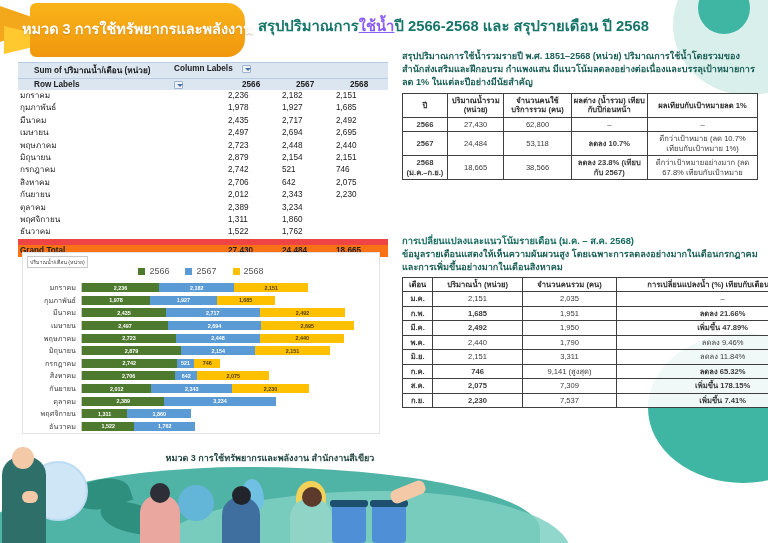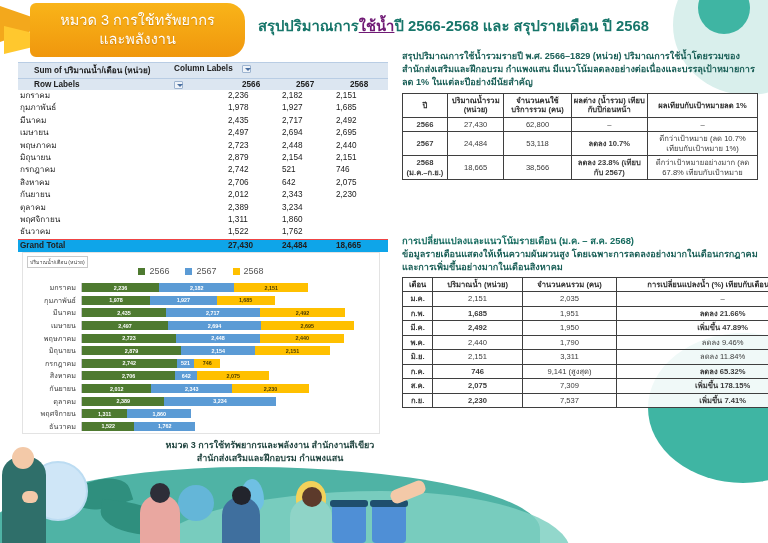--- a/index.html
+++ b/index.html
@@ -30,48 +30,48 @@
   }
   .ribbon-tail-b {
     position: absolute; left: 4px; top: 26px; width: 0; height: 0;
     border-top: 14px solid transparent; border-bottom: 14px solid transparent;
     border-left: 58px solid #ffc82e;
   }
   .ribbon {
     position: absolute; left: 30px; top: 3px; width: 215px; height: 54px;
     background: linear-gradient(180deg,#f9b419 0%,#f0970d 100%);
     border-radius: 6px 18px 18px 6px;
-    display: flex; flex-direction: column; align-items: center; justify-content: center;
-    color: #fff; font-weight: normal; font-size: 14.5px; line-height: 1.32;
+    display: flex; flex-direction: row; align-items: center; justify-content: center;
+    color: #fff; font-weight: bold; font-size: 14.5px; line-height: 1.32;
     text-shadow: 0 1px 1px rgba(140,80,0,.35);
   }
   .ribbon span { display: block; white-space: nowrap; }
 
   .main-title {
     position: absolute; left: 258px; top: 14px;
     font-size: 14.8px; font-weight: bold; color: #17766a; white-space: nowrap;
   }
-  .main-title .hl { color: #701a75; text-decoration: underline; }
+  .main-title .hl { color: #8b5cf6; text-decoration: underline; }
 
   
   .pivot {
     position: absolute; left: 18px; top: 62px; width: 370px;
     font-size: 8.2px; color: #202020;
   }
   .pivot-head {
     background: #dce6f1; border-top: 1px solid #b9cde4;
     display: grid; grid-template-columns: 140px 68px 54px 54px 54px;
     font-weight: bold; padding: 1px 16px;
   }
   .pivot-row {
     display: grid; grid-template-columns: 140px 68px 54px 54px 54px;
     padding: 0 2px; line-height: 12.4px;
   }
   .pivot-row div:not(:first-child), .pivot-head div:not(:first-child) { text-align: left; }
-  .pivot-row.total { background: #0ea5e9; font-weight: bold; border-top: 1px solid #ef4444; }
+  .pivot-row.total { background: #f97316; font-weight: bold; border-top: 6px solid #ef4444; }
   .filter-btn {
     display: inline-block; width: 9px; height: 8px; background: #eef3f9;
     border: 1px solid #9db4d0; border-radius: 1px; position: relative; vertical-align: middle;
   }
   .filter-btn::after {
     content: ""; position: absolute; left: 1.5px; top: 2px;
     border-left: 3px solid transparent; border-right: 3px solid transparent;
     border-top: 3px solid #4a6fa0;
   }
 
@@ -373,21 +373,21 @@
         <div class="prow">
           <div class="plabel">ธันวาคม</div>
           <div class="pbars">
             <div class="seg" style="background: rgb(78, 122, 48); width: 17.9059%;">1,522</div>
             <div class="seg" style="background: rgb(91, 155, 213); width: 20.7294%;">1,762</div>
           </div>
         </div>
       </div>
   </div>
 
-  <div class="rtext" id="rtext1">สรุปปริมาณการใช้น้ำรวมรายปี พ.ศ. 2566–1829 (หน่วย) ปริมาณการใช้น้ำโดยรวมของสำนักส่งเสริมและฝึกอบรม กำแพงแสน มีแนวโน้มลดลงอย่างต่อเนื่องและบรรลุเป้าหมายการลด 1% ในแต่ละปีอย่างมีนัยสำคัญ</div>
+  <div class="rtext" id="rtext1">สรุปปริมาณการใช้น้ำรวมรายปี พ.ศ. 1851–2568 (หน่วย) ปริมาณการใช้น้ำโดยรวมของสำนักส่งเสริมและฝึกอบรม กำแพงแสน มีแนวโน้มลดลงอย่างต่อเนื่องและบรรลุเป้าหมายการลด 1% ในแต่ละปีอย่างมีนัยสำคัญ</div>
 
   <table class="grid" id="tbl-yearly">
     <thead>
         <tr id="yh">
           <th>ปี</th>
           <th>ปริมาณน้ำรวม (หน่วย)</th>
           <th>จำนวนคนใช้บริการรวม (คน)</th>
           <th>ผลต่าง (น้ำรวม) เทียบกับปีก่อนหน้า</th>
           <th>ผลเทียบกับเป้าหมายลด 1%</th>
         </tr>
@@ -508,16 +508,15 @@
     <div class="head" style="left:302px; bottom:36px; width:20px; height:20px; background:#5c3a2b;"></div>
 
     <div class="bin" style="left:332px; bottom:0; width:34px; height:40px;"></div>
     <div class="bin-top" style="left:330px; bottom:36px; width:38px; height:7px;"></div>
     <div class="bin" style="left:372px; bottom:0; width:34px; height:40px; background:#4f8fd6;"></div>
     <div class="bin-top" style="left:370px; bottom:36px; width:38px; height:7px;"></div>
     <div class="hand" style="left:390px; bottom:44px; width:36px; height:14px; transform:rotate(-22deg);"></div>
 
     <div class="footer-cap">
       <div>หมวด 3 การใช้ทรัพยากรและพลังงาน สำนักงานสีเขียว</div>
-      <div>สำนักส่งเสริมและฝึกอบรม กำแพงแสน</div>
     </div>
   </div>
 </div>
 
 </body></html>

